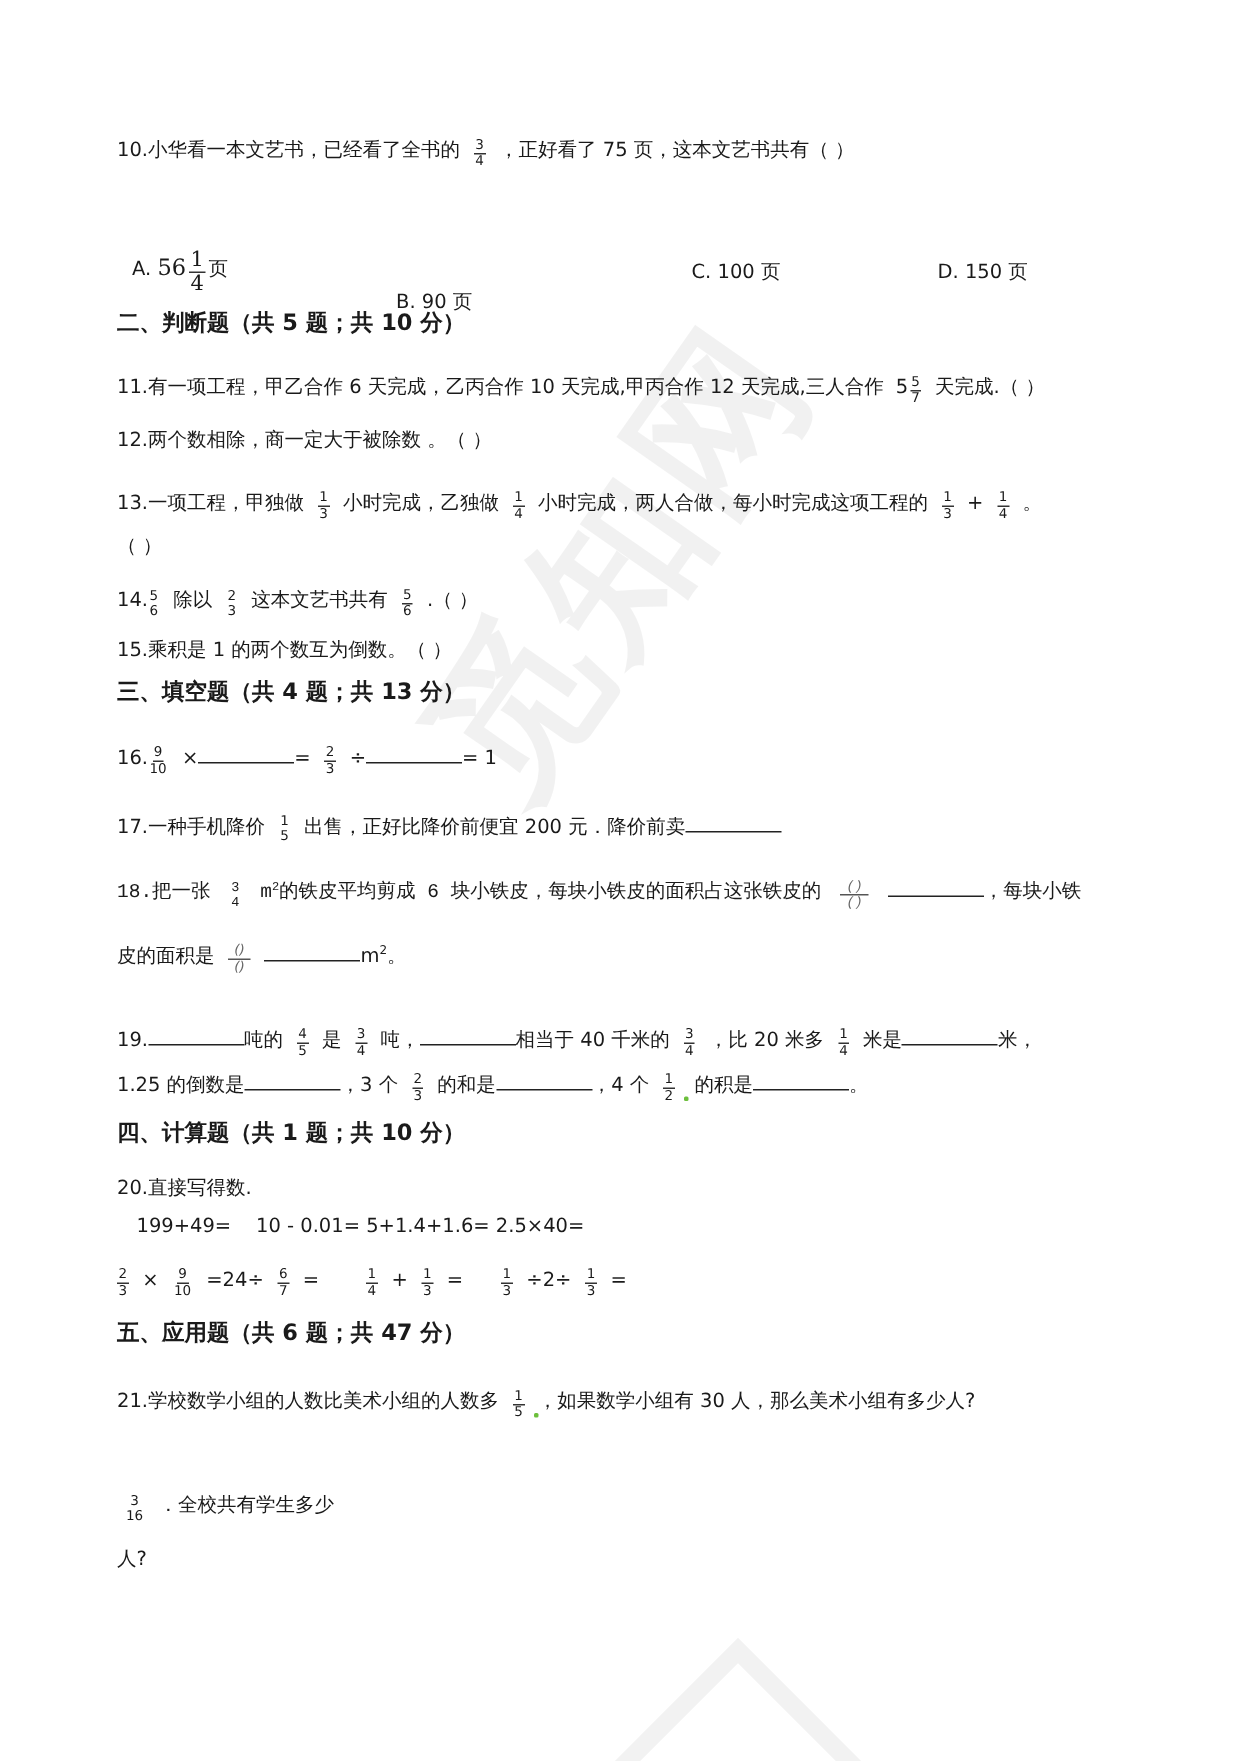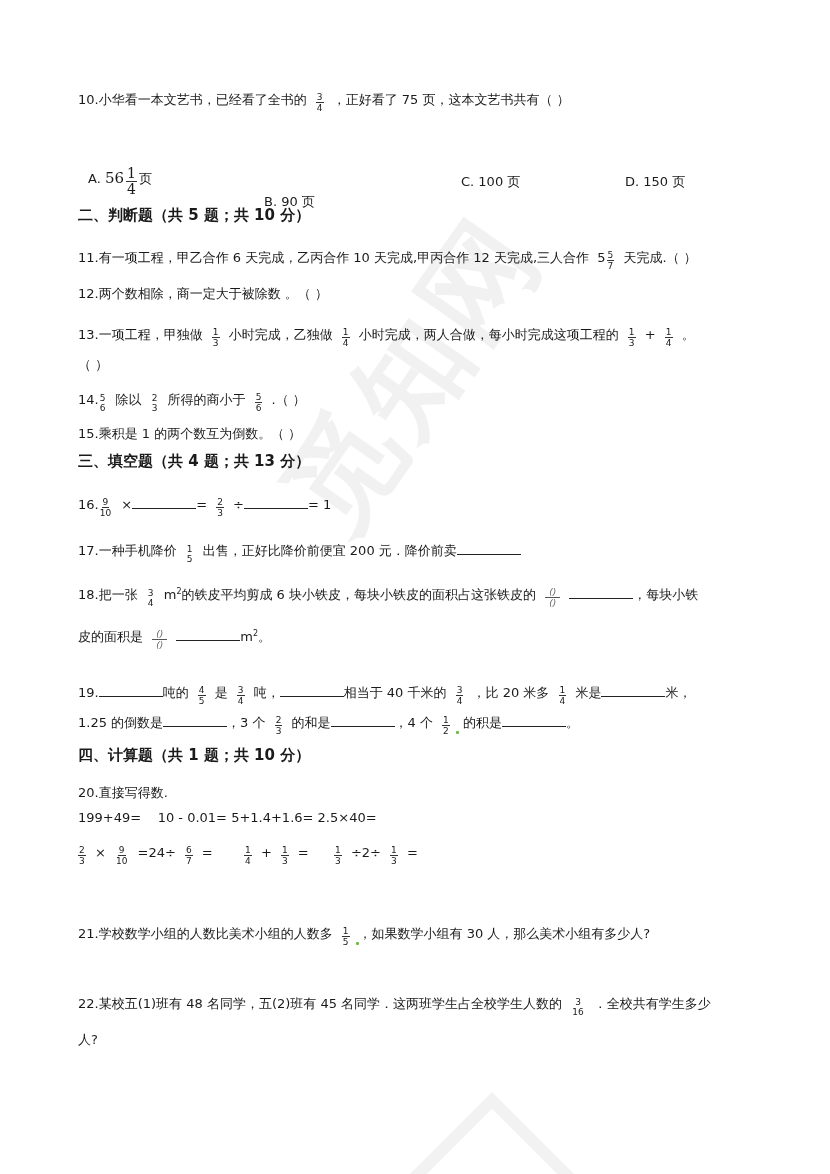--- a/index.html
+++ b/index.html
@@ -98,21 +98,21 @@
   <div class="line" style="top:390px;">
     <span>14.</span><span class="frac nobar" style="margin-left:0;">
         <span class="num">5</span>
         <span class="den">6</span>
       </span>
     <span>除以</span>
     <span class="frac nobar">
         <span class="num">2</span>
         <span class="den">3</span>
       </span>
-    <span>所得的商小于</span>
+    <span>这本文艺书共有</span>
     <span class="frac">
         <span class="num">5</span>
         <span class="den">6</span>
       </span>
     <span>.（    ）</span>
   </div>
 
   <div class="line" style="top:424px;">15.乘积是 1 的两个数互为倒数。（    ）</div>
 
   <div class="line heading" style="top:451px;">三、填空题（共 4 题；共 13 分）</div>
@@ -132,21 +132,21 @@
 
   <div class="line" style="top:540px;">
     <span>17.一种手机降价</span>
     <span class="frac nobar">
         <span class="num">1</span>
         <span class="den">5</span>
       </span>
     <span>出售，正好比降价前便宜 200 元．降价前卖</span><span class="blank w60"></span>
   </div>
 
-  <div class="line" style="top:582px;">
+  <div class="line" style="top:582px;font-family:Liberation Mono, monospace;">
     <span>18.把一张</span>
     <span class="frac nobar">
         <span class="num">3</span>
         <span class="den">4</span>
       </span>
     <span>m</span><sup>2</sup><span>的铁皮平均剪成 6 块小铁皮，每块小铁皮的面积占这张铁皮的</span>
     <span class="frac paren">
         <span class="num">()</span>
         <span class="den">()</span>
       </span>
@@ -194,21 +194,21 @@
     <span class="frac">
         <span class="num">1</span>
         <span class="den">2</span>
       </span><span class="dot"></span>
     <span>的积是</span><span class="blank w60"></span><span>。</span>
   </div>
 
   <div class="line heading" style="top:745px;">四、计算题（共 1 题；共 10 分）</div>
 
   <div class="line" style="top:783px;">20.直接写得数.</div>
-  <div class="line" style="top:808px; white-space:pre;">199+49=    10 - 0.01= 5+1.4+1.6= 2.5×40=</div>
+  <div class="line" style="top:808px; white-space:pre;margin-left:13px;">199+49=    10 - 0.01= 5+1.4+1.6= 2.5×40=</div>
   <div class="line" style="top:843px;">
     <span class="frac" style="margin-left:0;">
         <span class="num">2</span>
         <span class="den">3</span>
       </span>
     <span>×</span>
     <span class="frac">
         <span class="num">9</span>
         <span class="den">10</span>
       </span>
@@ -235,31 +235,31 @@
         <span class="den">3</span>
       </span>
     <span>÷2÷</span>
     <span class="frac">
         <span class="num">1</span>
         <span class="den">3</span>
       </span>
     <span>=</span>
   </div>
 
+  <div class="line heading" style="top:878px;">五、应用题（共 6 题；共 47 分）</div>
 
   <div class="line" style="top:924px;">
     <span>21.学校数学小组的人数比美术小组的人数多</span>
     <span class="frac">
         <span class="num">1</span>
         <span class="den">5</span>
       </span><span class="dot"></span><span>，如果数学小组有 30 人，那么美术小组有多少人?</span>
   </div>
 
   <div class="line" style="top:994px;">
-    <span>22.某校五(1)班有 48 名同学，五(2)班有 45 名同学．这两班学生占全校学生人数的</span>
     <span class="frac nobar">
         <span class="num">3</span>
         <span class="den">16</span>
       </span>
     <span>．全校共有学生多少</span>
   </div>
   <div class="line" style="top:1030px;">人?</div>
 
 </div>
 

